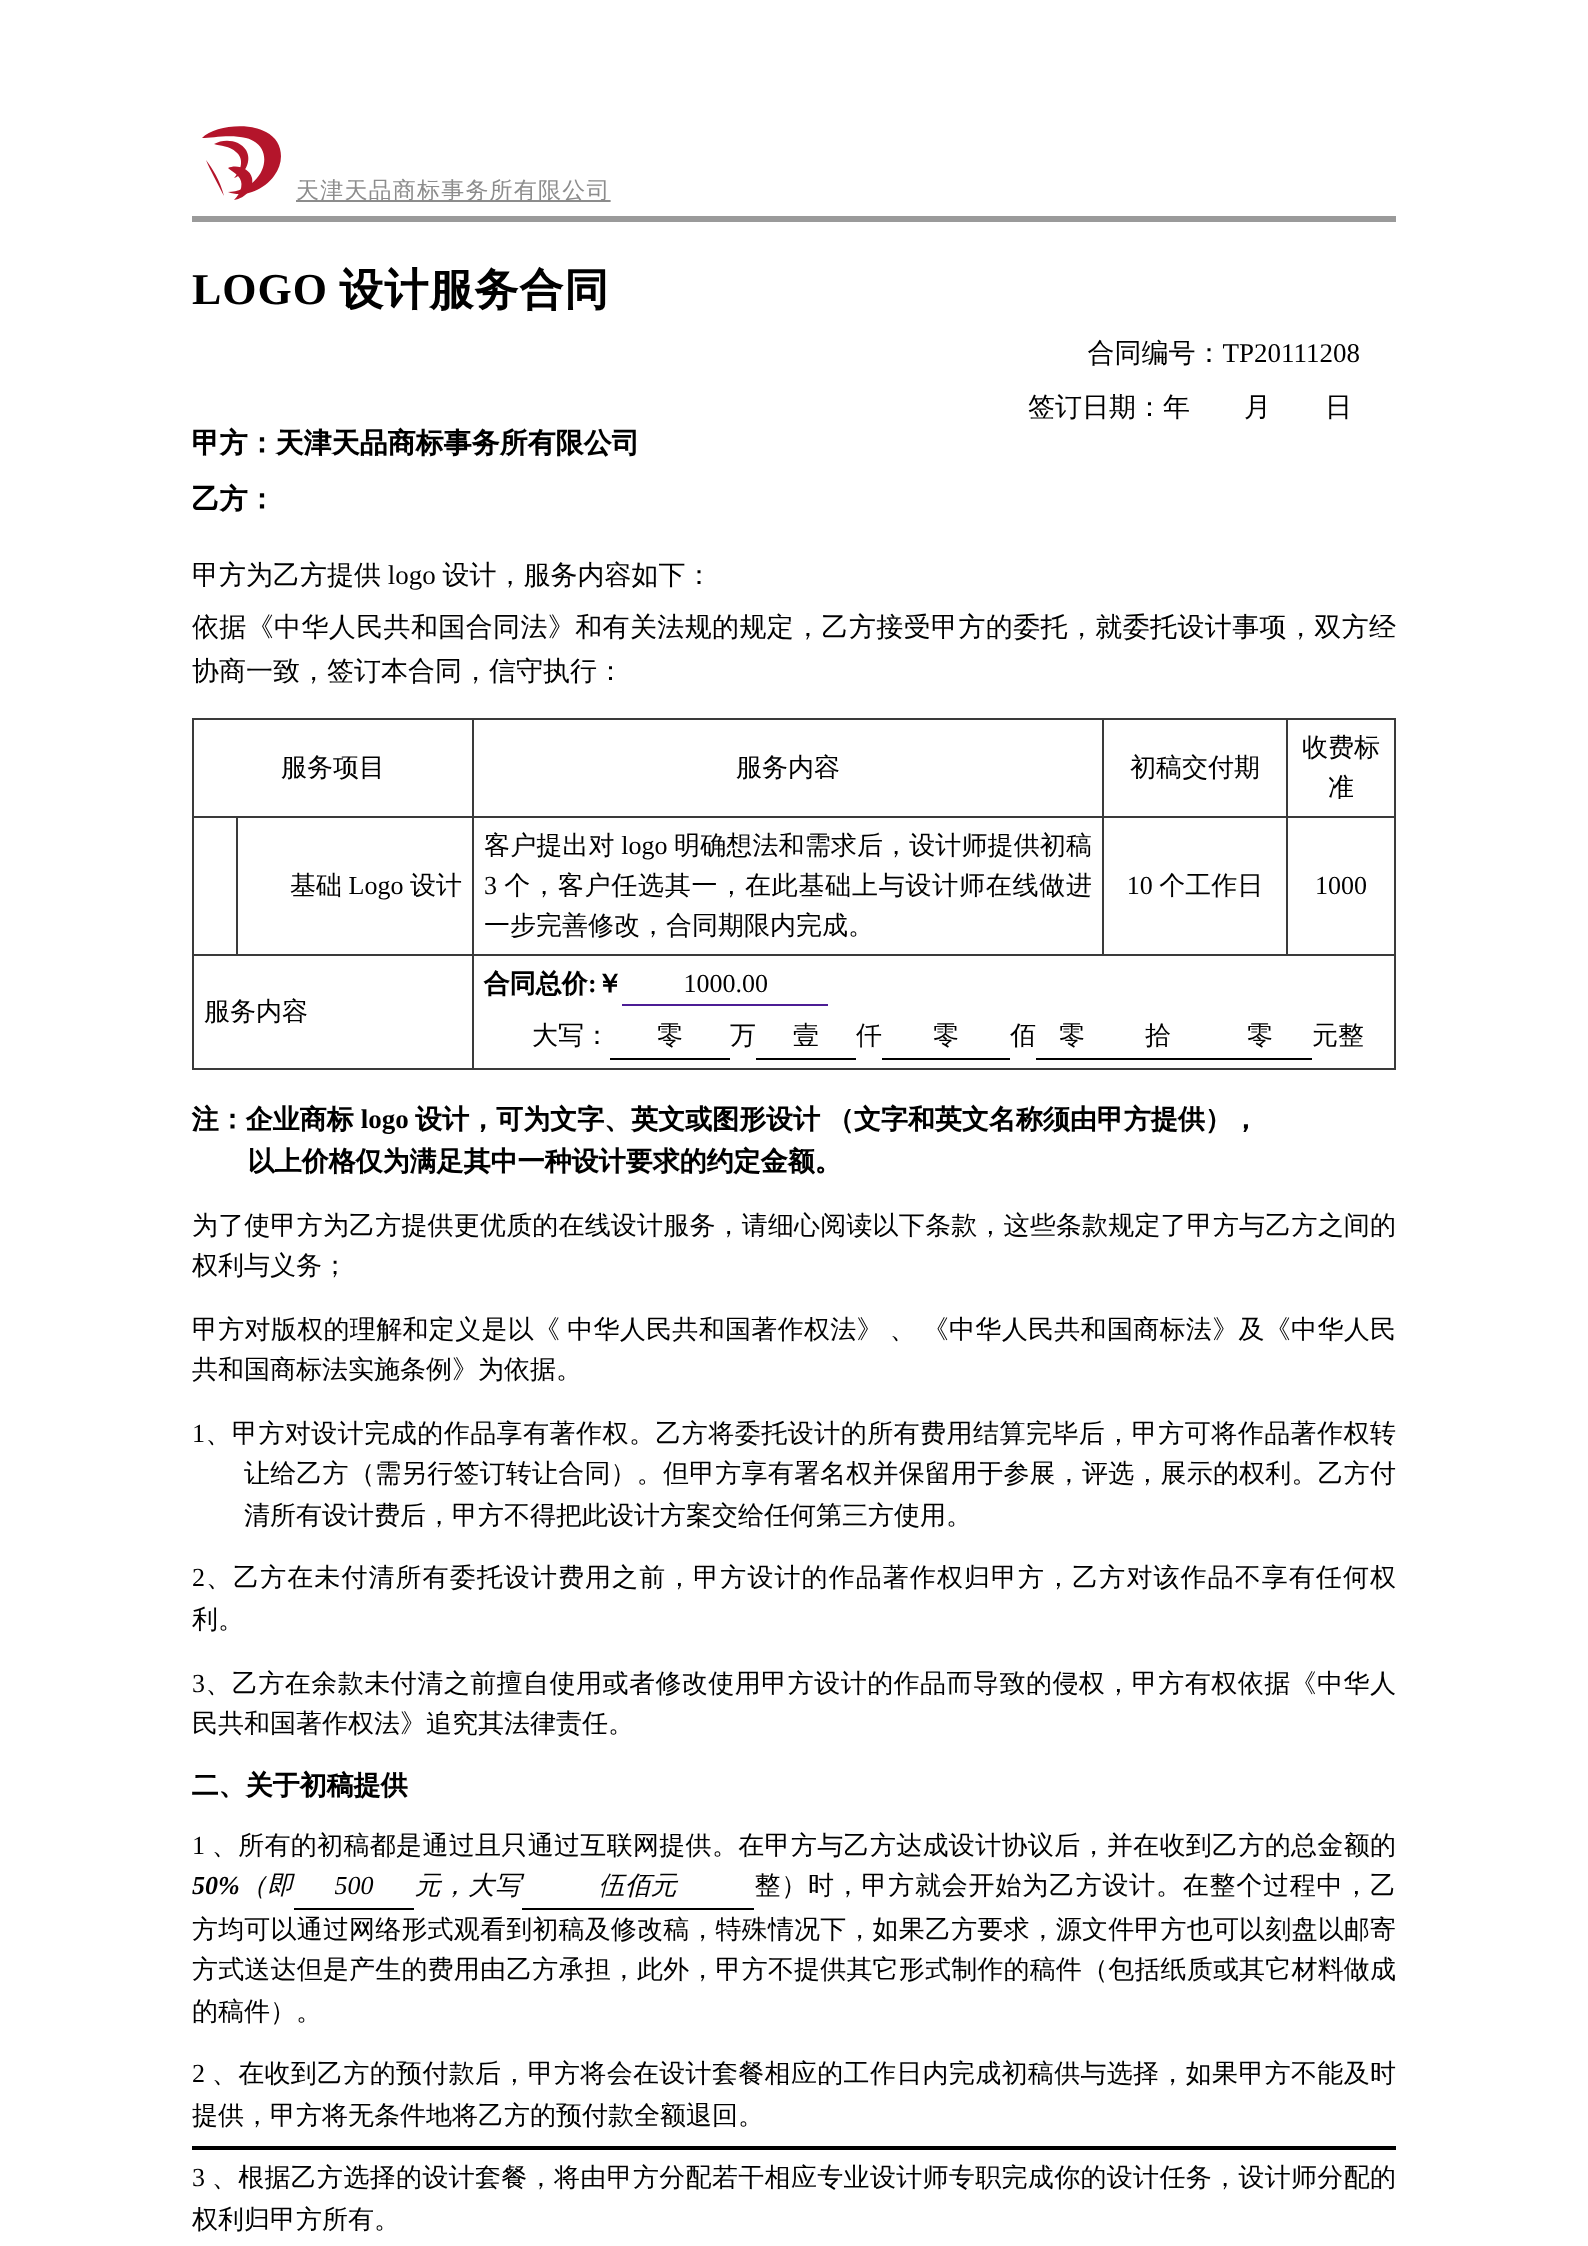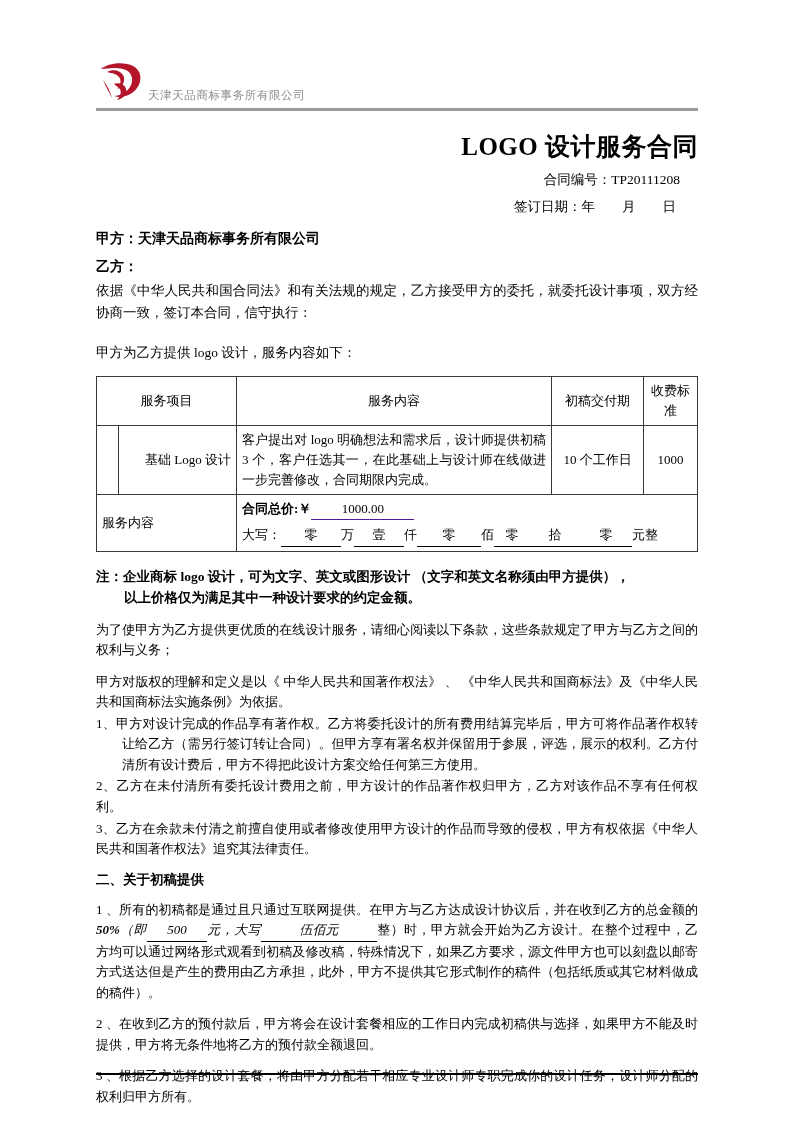--- a/index.html
+++ b/index.html
@@ -44,50 +44,51 @@
   }
   .logo-mark svg { display: block; }
   .company-name {
     font-family: "Liberation Serif", "DejaVu Serif", serif;
     font-size: 11.5px;
     color: #8c8c8c;
     letter-spacing: 0.6px;
     padding-bottom: 3px;
     margin-left: 2px;
     white-space: nowrap;
+    text-decoration: underline;
   }
   .header-rule {
     height: 3px;
     background: #9a9a9a;
     margin-top: 2px;
   }
 
   
   .doc-title {
-    text-align: right;
-    font-size: 25px;
+    text-align: left;
+    font-size: 22px;
     font-weight: bold;
     font-family: "Liberation Serif", "DejaVu Serif", serif;
     margin-top: 10px;
     letter-spacing: 0.5px;
   }
   .meta-line {
     text-align: right;
     font-size: 13.5px;
     margin-top: 8px;
     padding-right: 18px;
     white-space: pre;
   }
   .meta-line.second { margin-top: 9px; padding-right: 22px;}
 
   
   .party {
     font-size: 14px;
     font-weight: bold;
-    margin-top: 14px;
+    margin-top: 0;
   }
   .party.second { margin-top: 10px; }
 
   .body-p {
     font-size: 13.5px;
     line-height: 1.62;
     margin-top: 4px;
     text-align: justify;
   }
   .body-p.gap { margin-top: 18px; }
@@ -143,21 +144,21 @@
     display: inline-block;
     text-align: center;
     padding: 0 3px;
   }
   .amt-line2 .u.w1 { min-width: 54px; }
   .amt-line2 .u.w2 { min-width: 44px; }
   .amt-line2 .u.w3 { min-width: 58px; }
   .amt-line2 .u.w4 { min-width: 30px; }
   .amt-line2 .u.w5 { min-width: 44px; }
   .amt-line2 .u.w6 { min-width: 46px; }
-  .amt-line2 .lbl { font-weight: normal; }
+  .amt-line2 .lbl { font-weight: normal; margin-left: 24px; }
 
   
   .note {
     margin-top: 14px;
     font-size: 13.5px;
     font-weight: bold;
     line-height: 1.6;
   }
   .note .l2 { display: block; padding-left: 28px; }
 
@@ -175,21 +176,21 @@
   }
   .para.hang {
     padding-left: 26px;
     text-indent: -26px;
   }
   .para.hang2 {
     padding-left: 0;
     text-indent: 0;
   }
   .para.spaced { margin-top: 11px; }
-  .para.tight { margin-top: 1px; }
+  .para.tight { margin-top: 11px; }
 
   .ital-bold { font-style: italic; font-weight: bold; }
   .ital { font-style: italic; }
   .ul {
     border-bottom: 1px solid #000;
     display: inline-block;
     text-align: center;
     padding: 0 4px;
   }
   .ul.u50 { min-width: 52px; }
@@ -227,22 +228,22 @@
 
   <div class="doc-title">LOGO 设计服务合同</div>
 
   <div class="meta-line"><span>合同编号：</span><span>TP20111208</span></div>
 
   <div class="meta-line second"><span>签订日期：</span><span>年        月        日</span></div>
 
   <div class="party">甲方：天津天品商标事务所有限公司</div>
   <div class="party second">乙方：</div>
 
+  <div class="body-p gap">甲方为乙方提供 logo 设计，服务内容如下：</div>
   <div class="body-p">依据《中华人民共和国合同法》和有关法规的规定，乙方接受甲方的委托，就委托设计事项，双方经协商一致，签订本合同，信守执行：</div>
-  <div class="body-p gap">甲方为乙方提供 logo 设计，服务内容如下：</div>
 
   <table class="svc">
     <colgroup>
       <col class="col-a">
         <col class="col-b">
         <col class="col-c">
         <col class="col-d">
         <col class="col-e">
     </colgroup>
     <thead>

